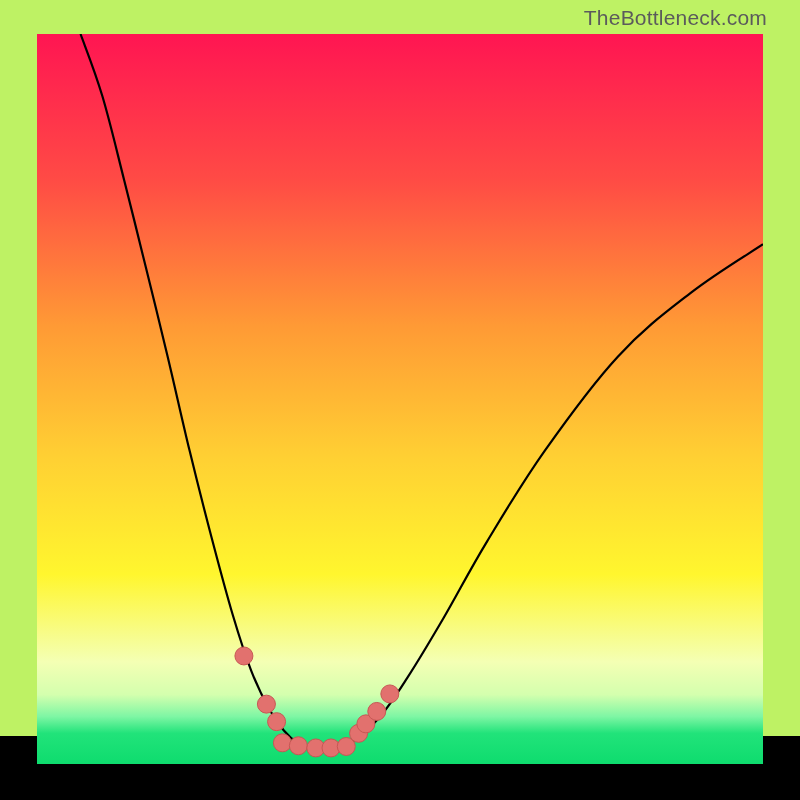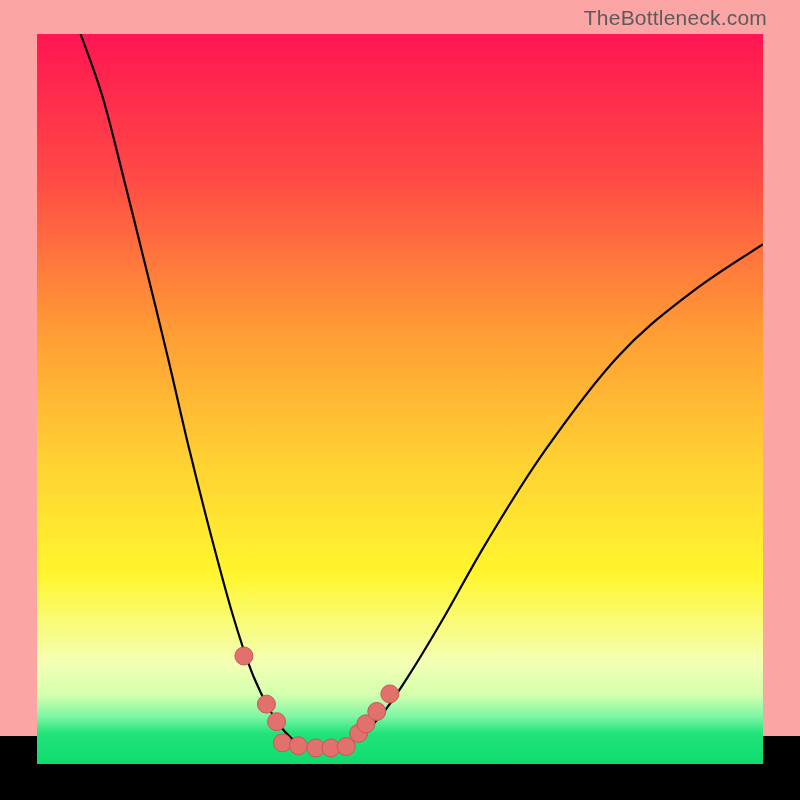--- a/index.html
+++ b/index.html
@@ -9,21 +9,21 @@
     height: 800px;
     background: #000000;
     overflow: hidden;
   }
   .frame {
     position: absolute;
     width: 800px;
     height: 736px;
     left: 0;
     top: 0;
-    background: #fca5a5;
+    background: #bef264;
   }
   .plot-area {
     position: absolute;
     left: 37px;
     top: 34px;
     width: 726px;
     height: 730px;
     overflow: hidden;
   }
   .watermark {

